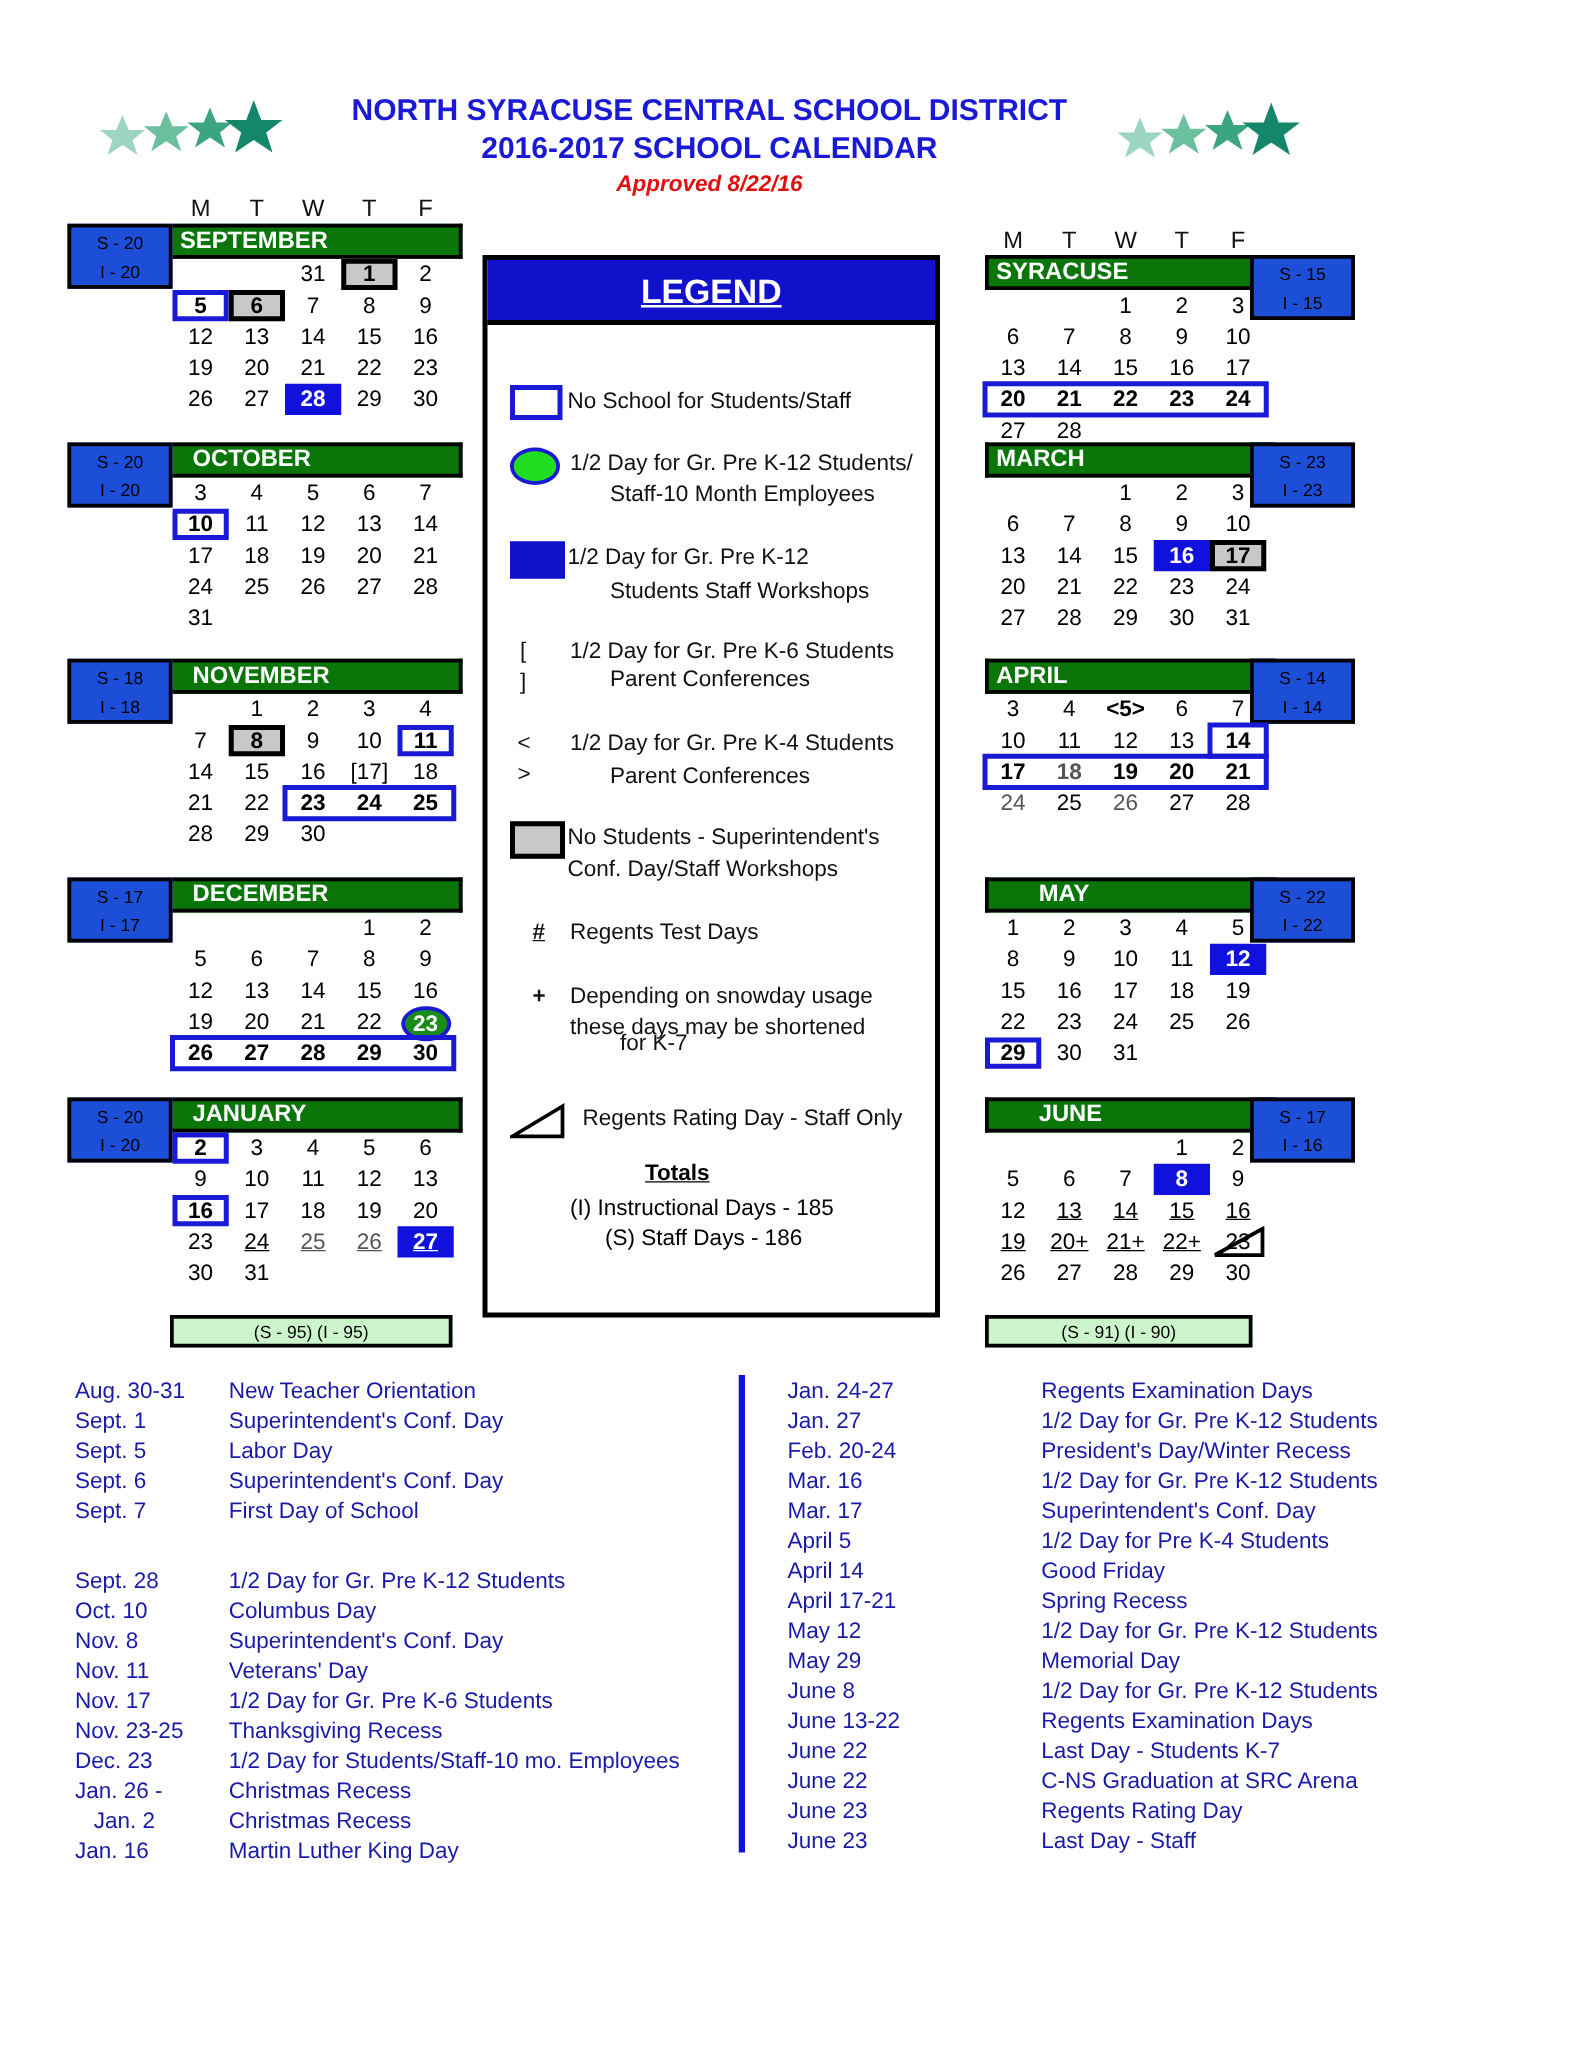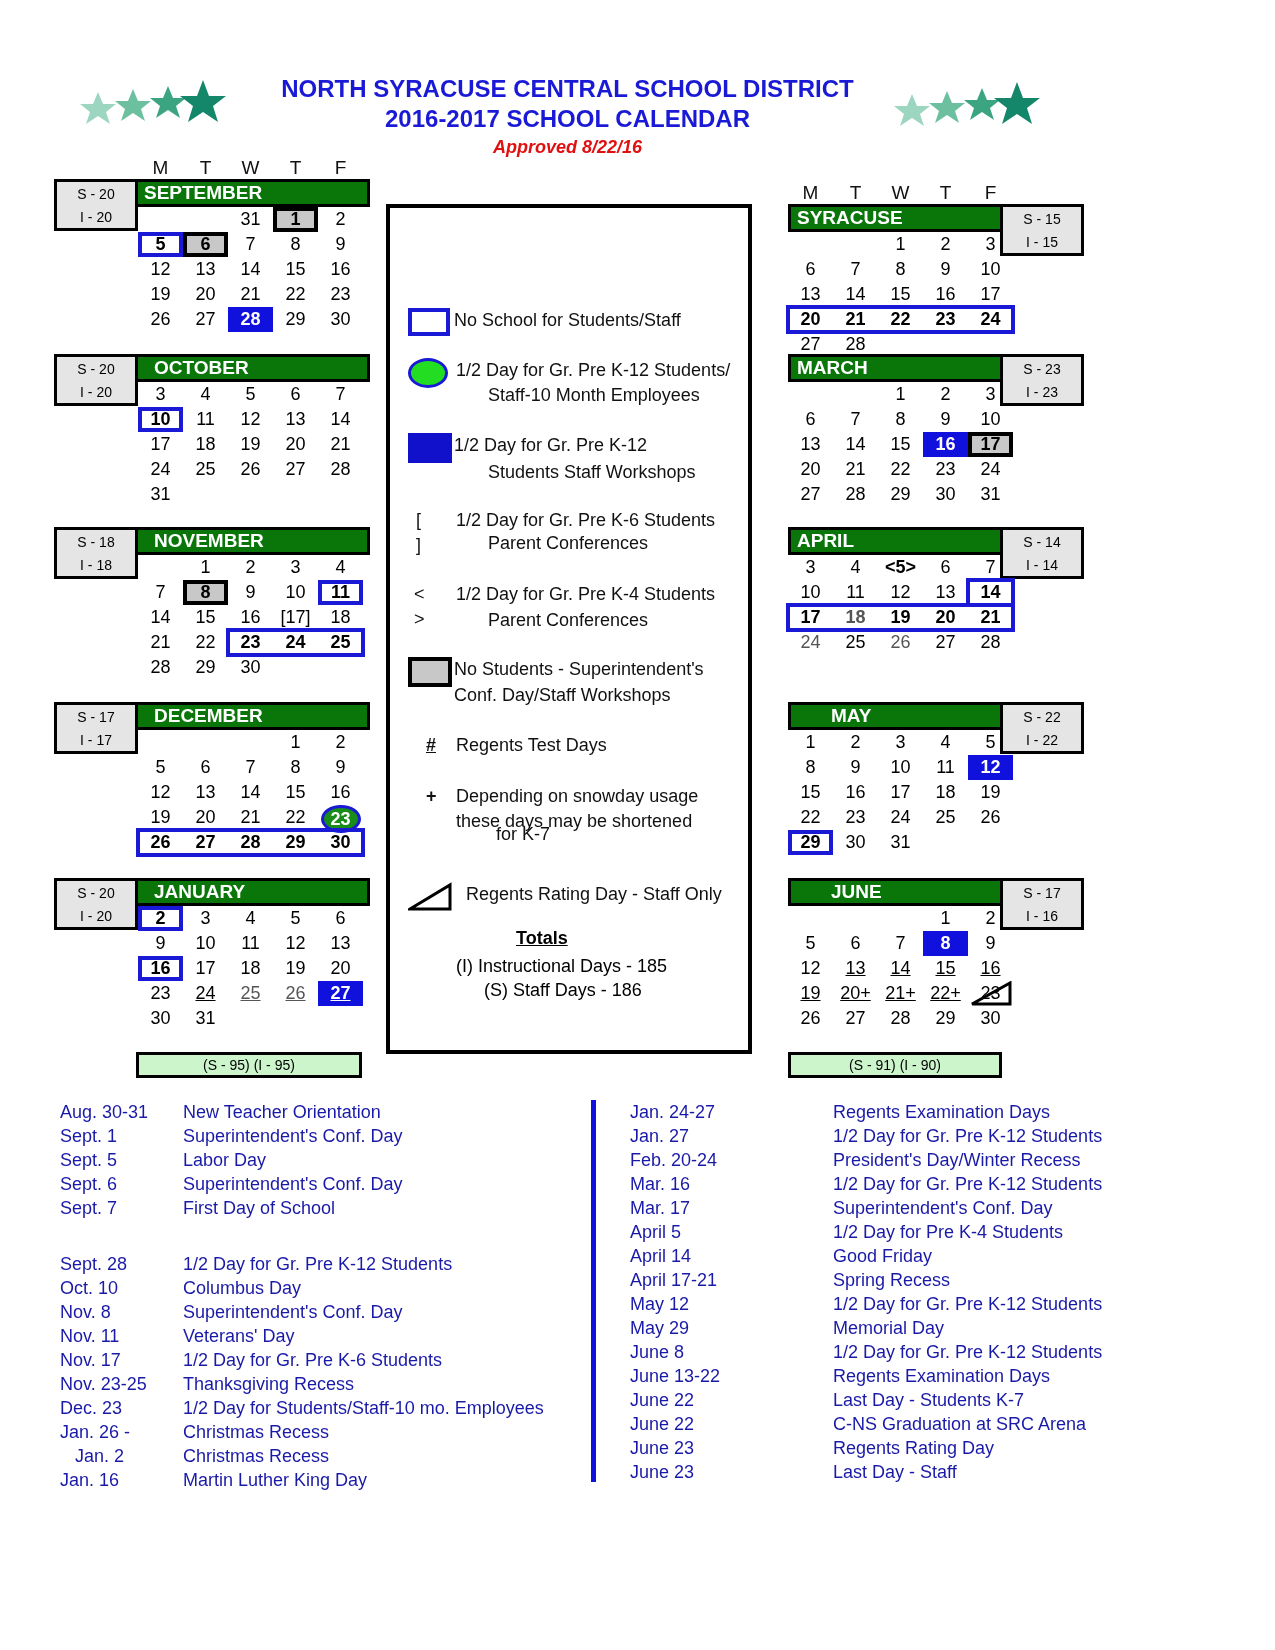--- a/index.html
+++ b/index.html
@@ -8,21 +8,21 @@
   .title { left: 0; width: 1275px; text-align: center; color: #1a1ad6; font-weight: bold; font-family: "Liberation Sans", sans-serif; }
   .t1 { top: 75px; font-size: 24px; left: -70px; }
   .t2 { top: 105px; font-size: 24px; left: -70px; }
   .t3 { top: 137px; font-size: 18px; color: #e01010; font-style: italic; left: -70px; }
   .stars { width: 160px; height: 60px; }
   .dow { display: flex; font-size: 19px; color: #111; }
   .dow span { width: 45px; text-align: center; }
   .month { width: 232px; }
   .mhead { height: 28px; background: #0a760a; border: 3px solid #000; border-left: none; color: #fff; font-weight: bold; font-size: 19px; line-height: 22px; padding-left: 6px; }
   .mhead.rightside { border-left: 3px solid #000; border-right: none; }
-  .counts { position: absolute; width: 84px; height: 52px; background: #e5e5e5; border: 3px solid #000; font-size: 14px; text-align: center; }
+  .counts { position: absolute; width: 84px; height: 52px; background: #1d4ed8; border: 3px solid #000; font-size: 14px; text-align: center; }
   .counts div { height: 23px; line-height: 24px; }
   .grid { display: grid; grid-template-columns: repeat(5, 45px); }
   .cell { height: 25px; line-height: 25px; text-align: center; font-size: 18px; position: relative; }
   .cell.bold { font-weight: bold; }
   .cell.blue-outline { outline: 4px solid #1a1ad6; outline-offset: -4px; font-weight: bold; }
   .cell.gray { background: #c8c8c8; border: 4px solid #000; font-weight: bold; line-height: 17px; }
   .cell.blue-fill { background: #1111dd; color: #fff; font-weight: bold; }
   .cell.green-circle span { display: inline-block; width: 40px; height: 28px; border-radius: 50%; background: #1a8c1a; border: 3px solid #1a1ad6; color: #fff; font-weight: bold; line-height: 22px; }
   .cell.ul span { text-decoration: underline; }
   .cell.faded { color: #555; }
@@ -410,20 +410,21 @@
       <div class="cell "><span>28</span></div>
       <div class="cell "><span>29</span></div>
       <div class="cell "><span>30</span></div>
     </div>
   </div>
 
 <div class="abs total-box" style="left:136px;top:1052px;width:226px;">(S - 95)    (I - 95)</div>
 <div class="abs total-box" style="left:788px;top:1052px;width:214px;">(S - 91)   (I - 90)</div>
 
 <div class="abs legend">
+  <div class="legend-head">LEGEND</div>
 
   <div class="leg-item" style="top:100px;">
     <div style="position:absolute;left:0;top:0;width:42px;height:28px;border:4px solid #1a1ad6;"></div>
     <div class="txt" style="left:46px;">No School for Students/Staff</div>
   </div>
   <div class="leg-item" style="top:150px;">
     <div style="position:absolute;left:0;top:0;width:40px;height:30px;border-radius:50%;background:#22dd22;border:3px solid #1a1ad6;"></div>
     <div class="txt">1/2 Day for Gr. Pre K-12 Students/</div>
     <div class="txt" style="top:25px;left:80px;">Staff-10 Month Employees</div>
   </div>

